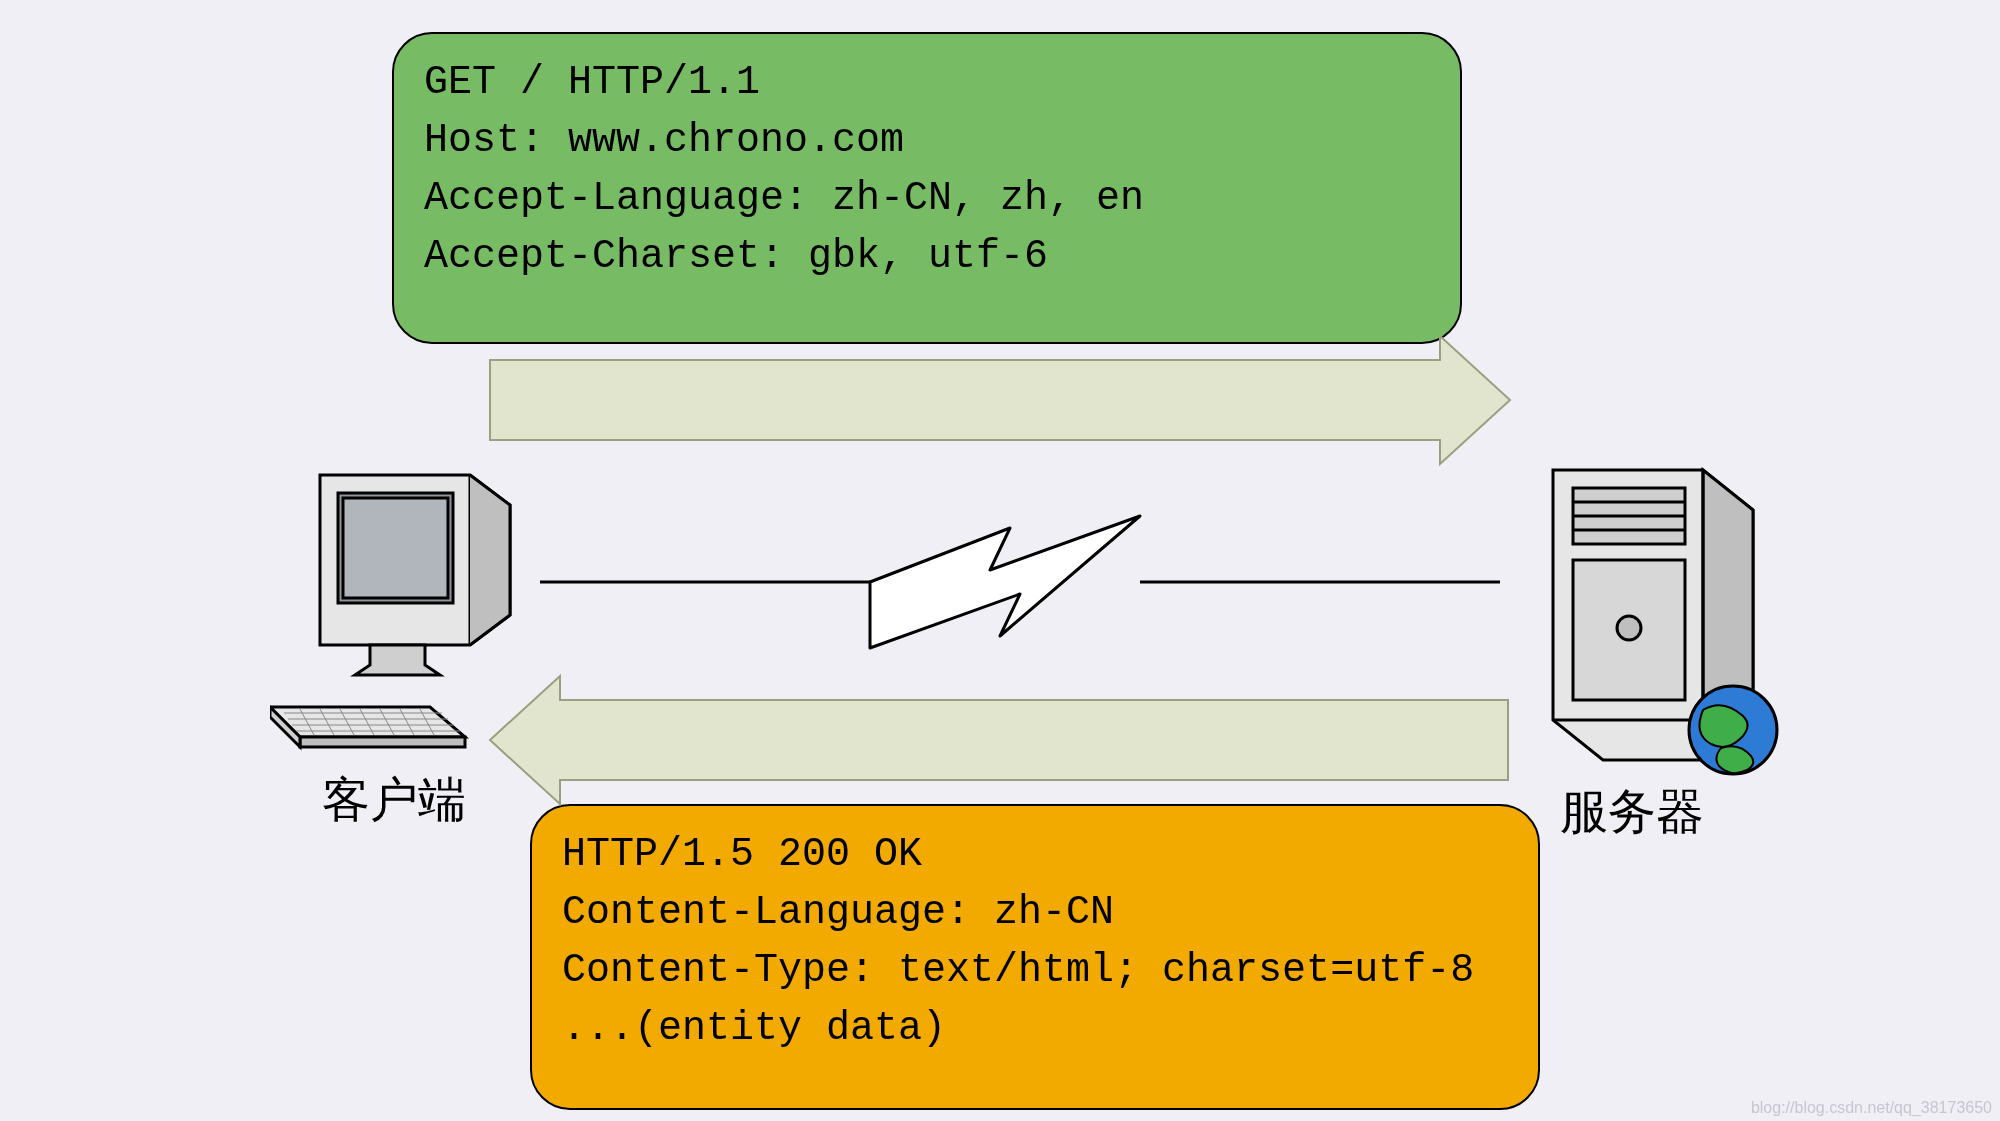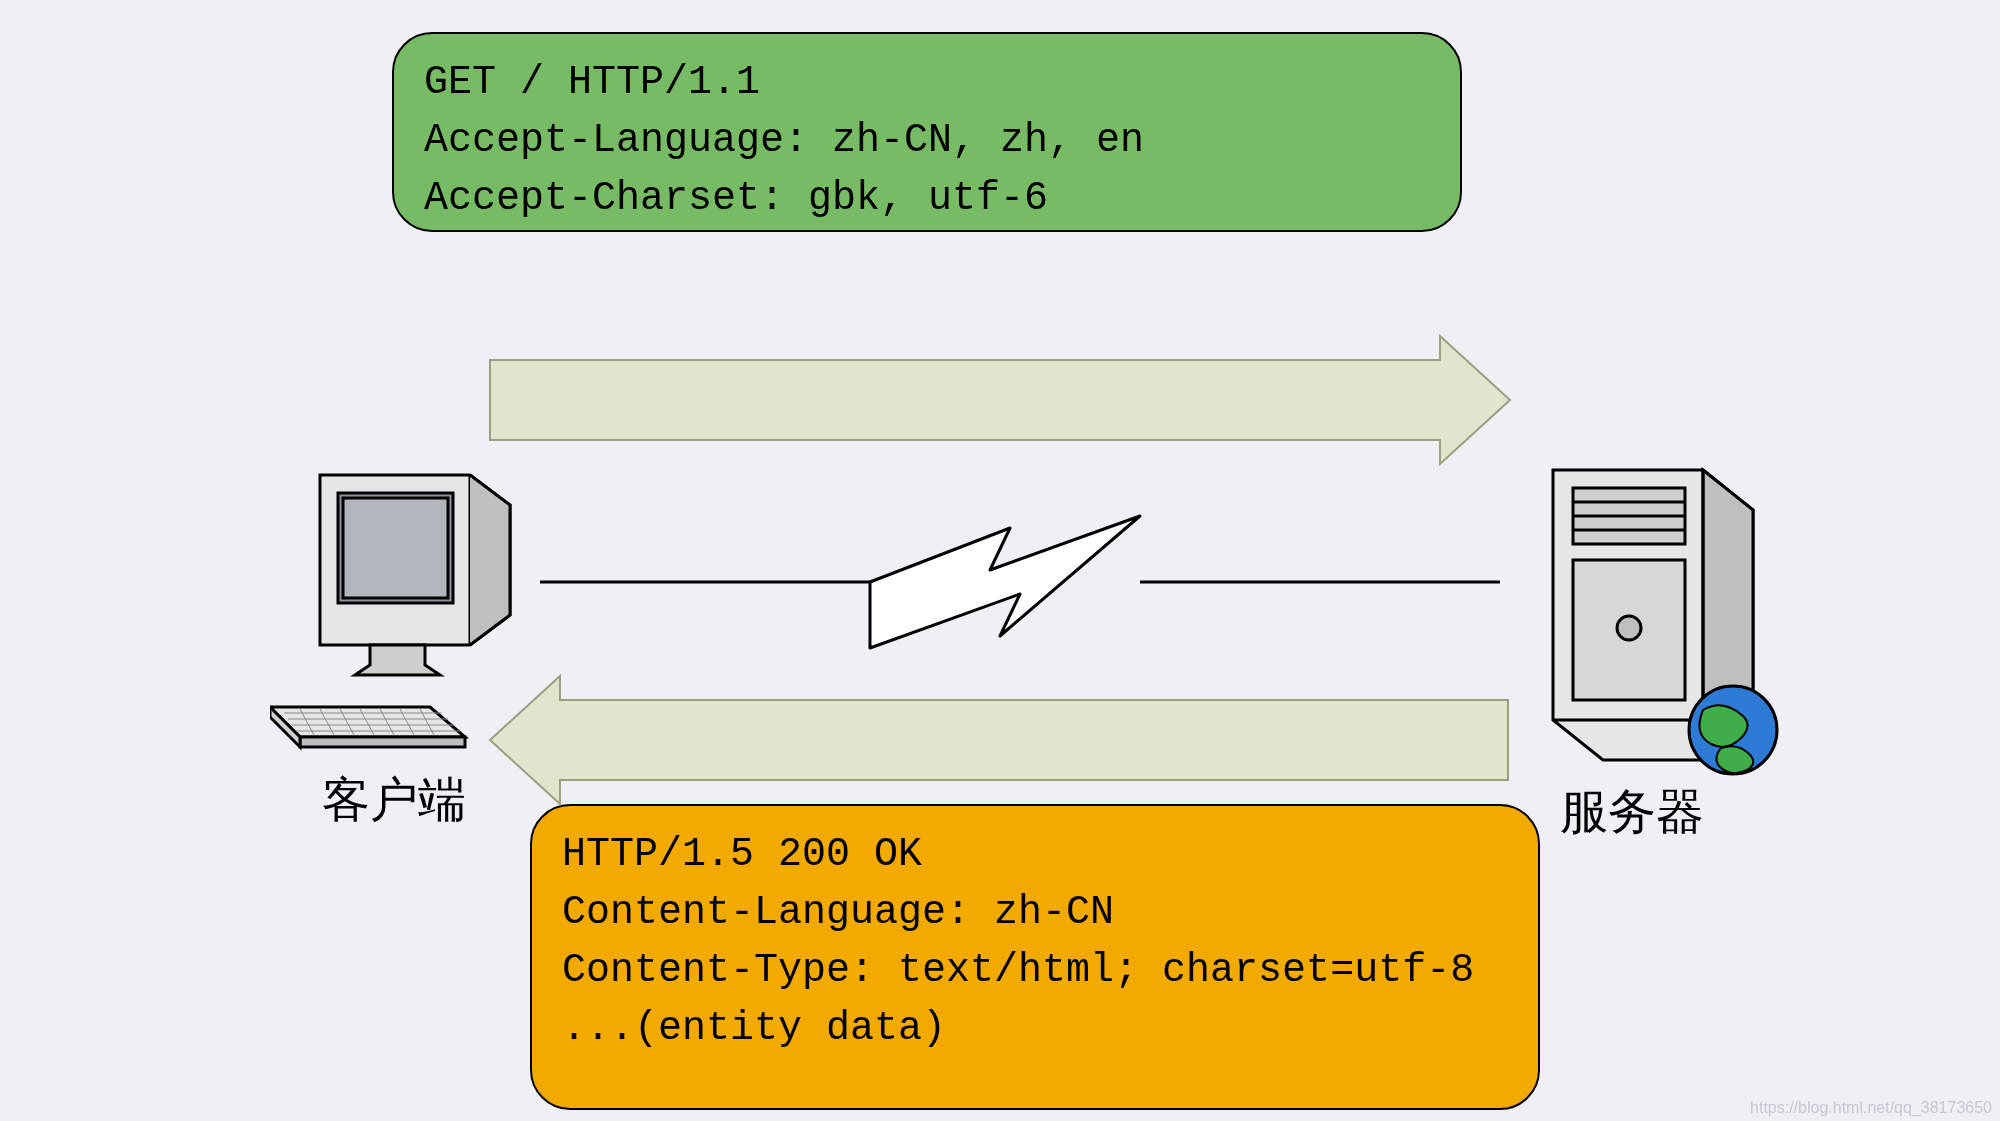--- a/index.html
+++ b/index.html
@@ -56,22 +56,23 @@
     right: 8px;
     bottom: 4px;
     font-size: 16px;
     color: rgba(120,120,140,0.35);
     font-family: Arial, sans-serif;
   }
 </style>
 </head>
 <body>
 
-<div class="box green mono" style="left:392px; top:32px; width:1070px; height:200px;">
+<div class="box green mono" style="left:392px; top:32px; width:1070px; height:312px;">
   <div>GET / HTTP/1.1</div>
+  <div>Host: www.chrono.com</div>
   <div>Accept-Language: zh-CN, zh, en</div>
   <div>Accept-Charset: gbk, utf-6</div>
 </div>
 
 <div class="box orange mono" style="left:530px; top:804px; width:1010px; height:306px;">
   <div>HTTP/1.5 200 OK</div>
   <div>Content-Language: zh-CN</div>
   <div>Content-Type: text/html; charset=utf-8</div>
   <div></div>
   <div>...(entity data)</div>
@@ -151,13 +152,13 @@
     </g>
 
     <g stroke="#000" stroke-width="3">
       <circle cx="210" cy="290" r="44" fill="#2e7bd6"></circle>
       <path d="M180 270 q20 -12 40 6 q10 10 -2 22 q-14 14 -30 6 q-18 -10 -8 -34" fill="#3fae49" stroke="#000" stroke-width="2"></path>
       <path d="M198 308 q18 -6 30 8 q6 8 -4 14 q-16 8 -28 -4 q-6 -8 2 -18" fill="#3fae49" stroke="#000" stroke-width="2"></path>
     </g>
   </svg>
 </div>
 
-<div class="watermark">https://blog.html.net/qq_38173650</div>
+<div class="watermark">blog://blog.csdn.net/qq_38173650</div>
 
 </body></html>

